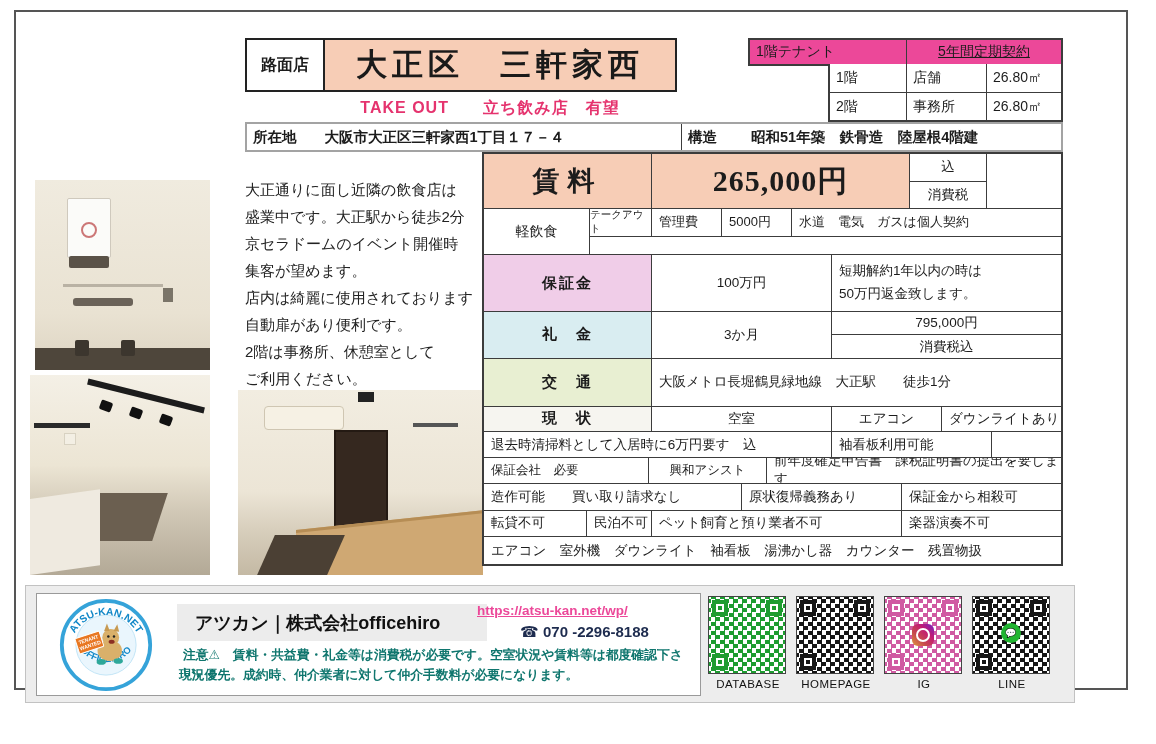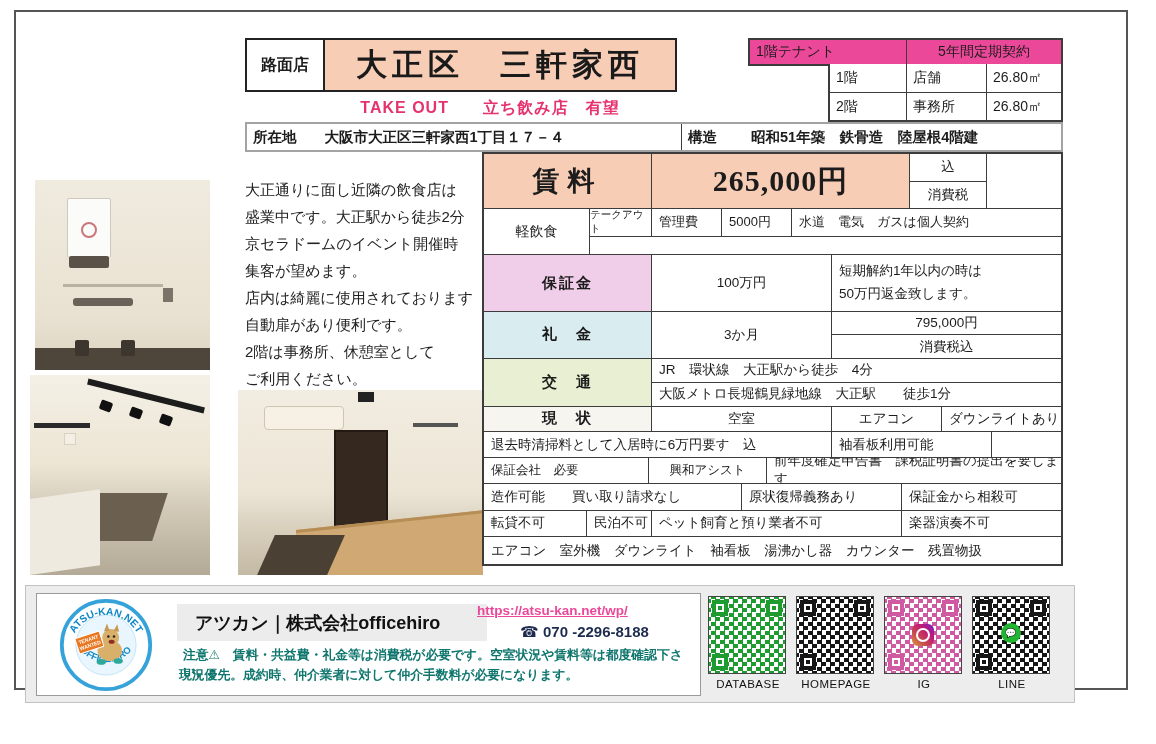--- a/index.html
+++ b/index.html
@@ -14,21 +14,21 @@
   .title-box{left:245px;top:38px;width:432px;height:54px;border:2px solid #222;display:flex;background:#fff;}
   .romen{width:76px;display:flex;align-items:center;justify-content:center;font-weight:bold;font-size:16px;border-right:2px solid #222;background:#fff;}
   .title-pink{flex:1;display:flex;align-items:center;justify-content:center;background:#f7cdb6;
               font-family:"Liberation Serif","DejaVu Serif",serif;font-weight:bold;font-size:31px;letter-spacing:5px;color:#1a1a1a;}
   .subtitle{left:300px;top:98px;width:380px;text-align:center;color:#e5336e;font-weight:bold;font-size:16px;letter-spacing:1px;}
 
   
   .tt{border:2px solid #3c3c3c;background:#ec4899;display:flex;}
   .tt .c{display:flex;align-items:center;font-size:14px;padding-left:6px;box-sizing:border-box;border-right:1.5px solid #3c3c3c;}
   .tt .c:last-child{border-right:none;}
-  .tt .center{justify-content:center;padding-left:0;}
+  .tt .center{justify-content:center;padding-left:0;text-decoration:underline;}
   .tt2{border:2px solid #3c3c3c;border-top:none;background:#fff;}
   .tt2 .row{display:flex;height:28px;border-bottom:1.5px solid #3c3c3c;}
   .tt2 .row:last-child{border-bottom:none;}
   .tt2 .c{display:flex;align-items:center;font-size:14px;padding-left:6px;box-sizing:border-box;border-right:1.5px solid #3c3c3c;}
   .tt2 .c:last-child{border-right:none;}
 
   
   .loc-row{left:245px;top:122px;width:818px;height:30px;border:2px solid #a3a3a3;display:flex;background:#fff;}
   .loc-left{width:435px;display:flex;align-items:center;padding-left:6px;border-right:1.5px solid #3c3c3c;box-sizing:border-box;}
   .loc-right{flex:1;display:flex;align-items:center;padding-left:6px;}
@@ -235,21 +235,20 @@
       <div class="tc" style="width:180px;">3か月</div>
       <div class="tc stack" style="flex:1;">
         <div class="sub">795,000円</div>
         <div class="sub">消費税込</div>
       </div>
     </div>
 
     <div class="trow" style="height:48px;">
       <div class="tc grn hdr" style="width:168px;">交　通</div>
       <div class="tc stack" style="flex:1;">
-        <div class="sub left">JR　環状線　大正駅から徒歩　4分</div>
         <div class="sub left">大阪メトロ長堀鶴見緑地線　大正駅　　徒歩1分</div>
       </div>
     </div>
 
     <div class="trow" style="height:26px;">
       <div class="tc ghdr hdr" style="width:168px;">現　状</div>
       <div class="tc" style="width:180px;">空室</div>
       <div class="tc" style="width:110px;">エアコン</div>
       <div class="tc left" style="flex:1;">ダウンライトあり</div>
     </div>

